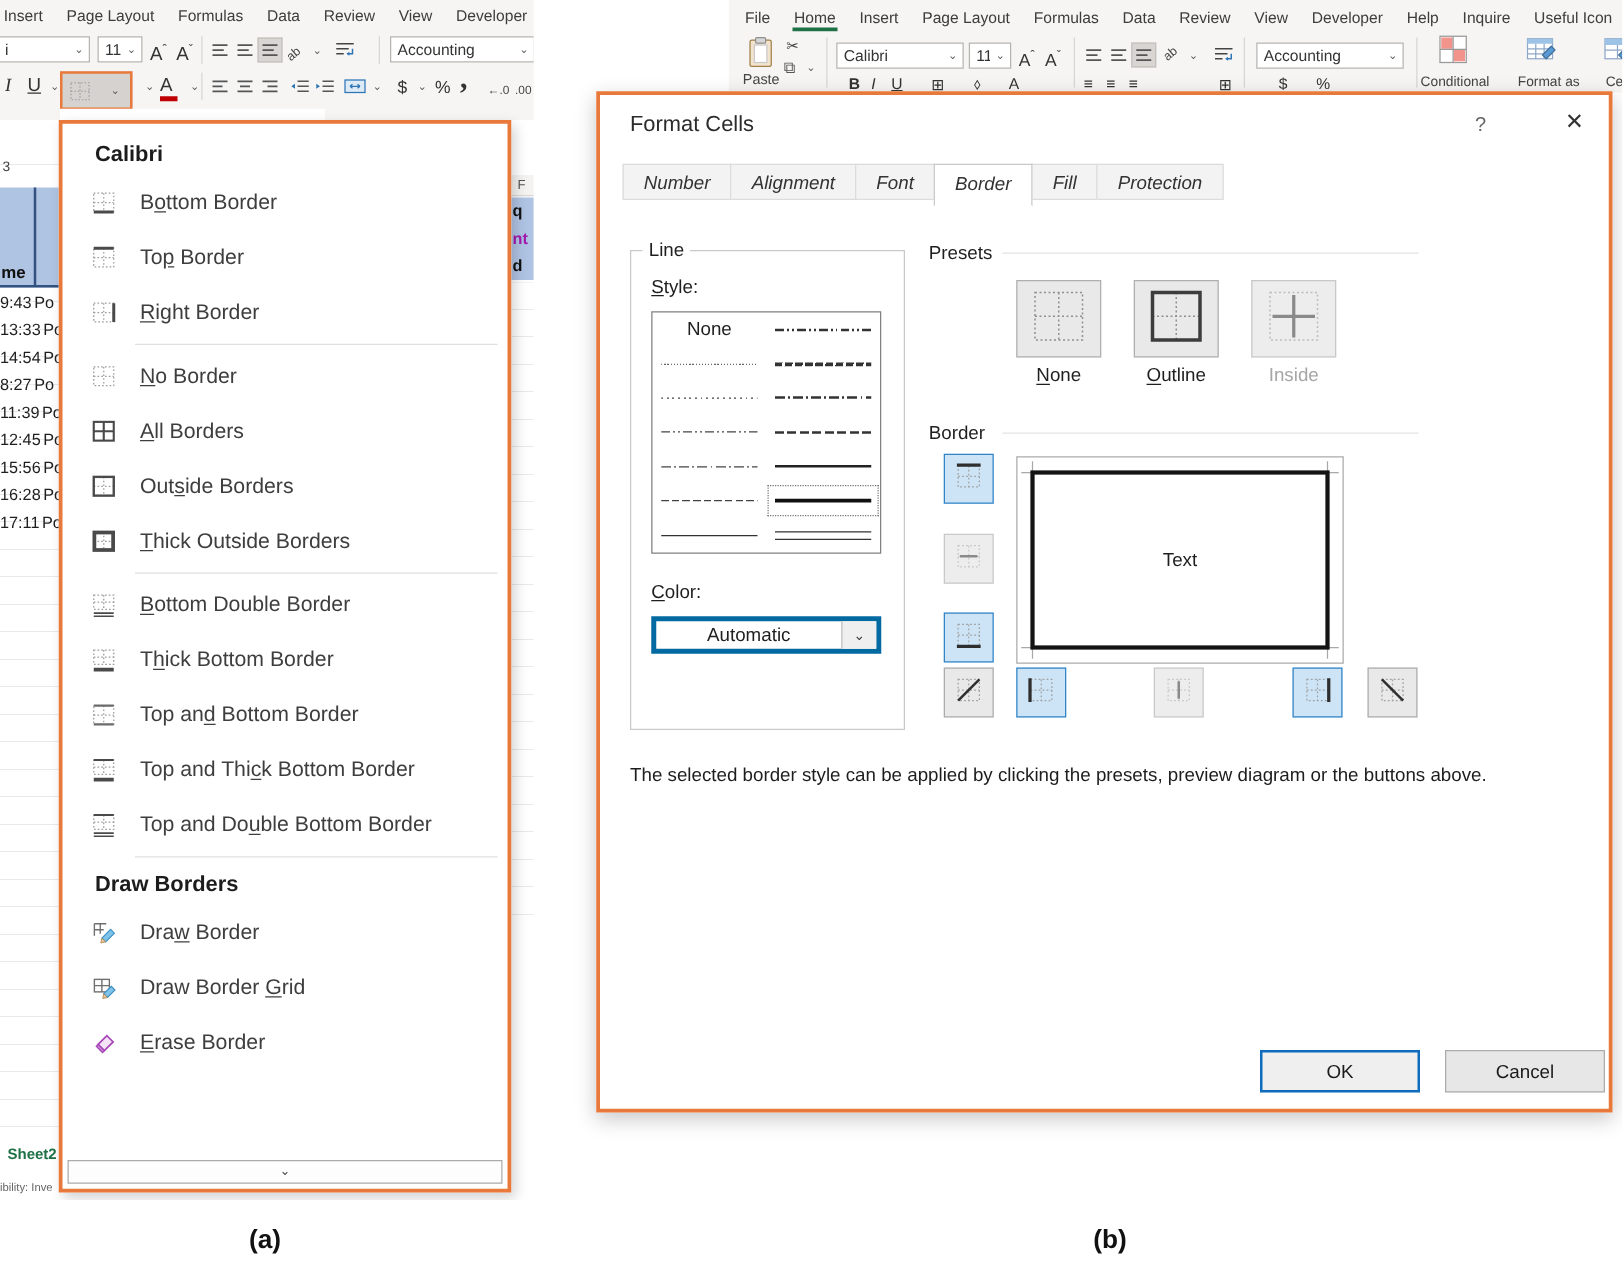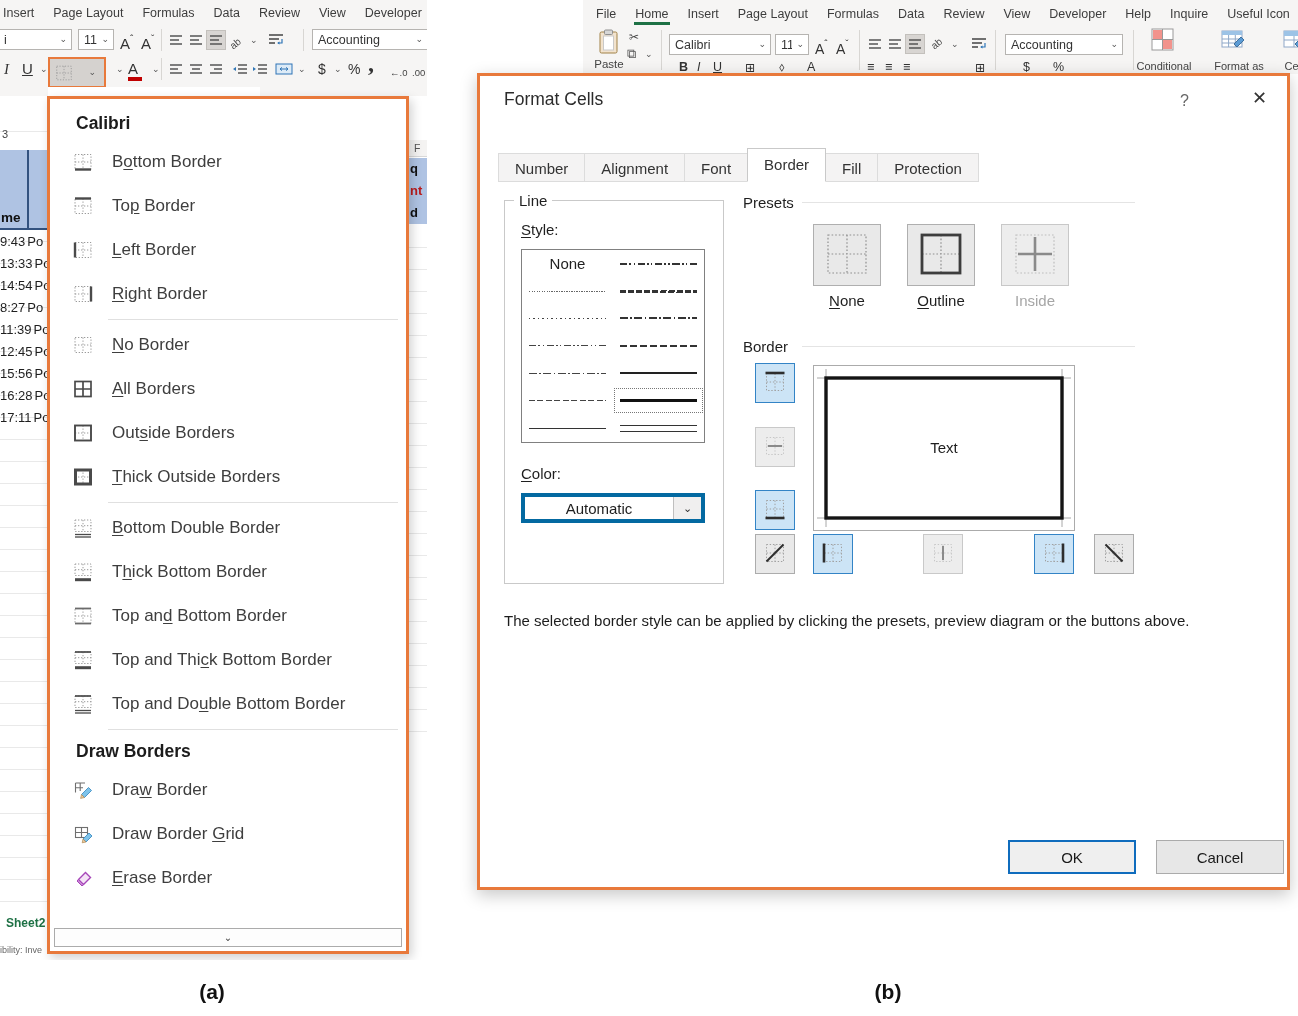--- a/index.html
+++ b/index.html
@@ -55,21 +55,21 @@
   .partialrow{position:absolute;left:0;top:60px;height:14px;width:715px;overflow:hidden;font-size:12.5px;color:#333;}
   .partialrow span{position:absolute;top:0;}
 
   
   .dlg{position:absolute;left:477px;top:73px;width:813px;height:817px;background:#fff;
        border:3px solid #E8793B;box-sizing:border-box;z-index:30;box-shadow:0 5px 16px rgba(0,0,0,.22);
        font-size:15px;color:#1f1f1f;}
   .dlg-title{position:absolute;left:24px;top:13px;font-size:17.5px;color:#2b2b2b;}
   .dlg-help{position:absolute;left:700px;top:16px;font-size:16px;color:#666;cursor:default;}
   .dlg-close{position:absolute;left:772px;top:11px;font-size:18px;color:#333;cursor:default;}
-  .dtabs{position:absolute;left:18px;top:72px;display:flex;align-items:flex-end;height:34px;}
+  .dtabs{position:absolute;left:18px;top:55px;display:flex;align-items:flex-start;height:34px;font-style:italic;}
   .dtab{height:29px;line-height:29px;padding:0 16px;font-size:15px;color:#333;background:#F4F3F3;
         border:1px solid #DCDCDC;margin-right:-1px;box-sizing:border-box;}
   .dtab.active{background:#fff;height:34px;line-height:32px;border-color:#C9C9C9;border-bottom:1px solid #fff;z-index:2;position:relative;}
   .grp{position:absolute;border:1px solid #C9C9C9;}
   .grp-label{position:absolute;top:-9px;left:9px;background:#fff;padding:0 5px;font-size:15px;color:#1f1f1f;}
   .rule{position:absolute;height:1px;background:#E4E4E4;}
   .stylelist{position:absolute;left:16px;top:48px;width:184px;height:194px;border:1px solid #808080;
              display:flex;box-sizing:border-box;}
   .lscol{flex:1;display:flex;flex-direction:column;}
   .ls-cell{height:27.4px;display:flex;align-items:center;box-sizing:border-box;}
@@ -280,21 +280,21 @@
       <span class="abs" style="left:6px;top:820px;font-size:12px;font-weight:700;color:#1E7145;white-space:nowrap;">Sheet2</span>
       <span class="abs" style="left:0;top:849px;font-size:9px;color:#666;white-space:nowrap;">ibility: Inve</span>
     </div>
 
     <div class="sheetstrip" style="left:409px;top:96px;width:18px;height:861px;">
       <div class="abs" style="left:0;top:44px;width:18px;height:16px;background:#F4F3F2;border-bottom:1px solid #D8D8D8;">
         <span style="position:absolute;left:5px;top:2px;font-size:10.5px;color:#555;">F</span>
       </div>
       <div class="bluehdr" id="a-colf" style="left:0;top:62px;width:18px;height:66px;">
           <div style="height: 22px; font-weight: 700; font-size: 13px; color: rgb(16, 16, 16); padding-left: 1px; line-height: 22px;">q</div>
-          <div style="height: 22px; font-weight: 700; font-size: 13px; color: #b91c1c; padding-left: 1px; line-height: 22px;">nt</div>
+          <div style="height: 22px; font-weight: 700; font-size: 13px; color: #a21caf; padding-left: 1px; line-height: 22px;">nt</div>
           <div style="height: 22px; font-weight: 700; font-size: 13px; color: rgb(16, 16, 16); padding-left: 1px; line-height: 22px;">d</div>
         </div>
       <div class="gridlines" style="top:130px;height:520px;"></div>
     </div>
 
     <div class="anchorstrip"></div>
 
     <div class="bmenu" id="borders-menu">
         <div class="menu-h">Calibri</div>
         <div class="mi">
@@ -305,28 +305,20 @@
             </svg></span>
           <span class="mlab">B<span class="mn">o</span>ttom Border</span>
         </div>
         <div class="mi">
           <span class="micon"><svg width="22" height="22" viewBox="0 0 22 22">
               <rect x="3" y="3.5" width="16" height="15" stroke="#9b9b9b" stroke-width="1" stroke-dasharray="1.3,1.7" fill="none"></rect>
               <path d="M3 11 H19 M11 3.5 V18.5" stroke="#9b9b9b" stroke-width="1" stroke-dasharray="1.3,1.7" fill="none"></path>
               <path d="M3 3.5 H19" stroke="#4a4a4a" stroke-width="2.4" fill="none"></path>
             </svg></span>
           <span class="mlab">To<span class="mn">p</span> Border</span>
-        </div>
-        <div class="mi">
-          <span class="micon"><svg width="22" height="22" viewBox="0 0 22 22">
-              <rect x="3" y="3.5" width="16" height="15" stroke="#9b9b9b" stroke-width="1" stroke-dasharray="1.3,1.7" fill="none"></rect>
-              <path d="M3 11 H19 M11 3.5 V18.5" stroke="#9b9b9b" stroke-width="1" stroke-dasharray="1.3,1.7" fill="none"></path>
-              <path d="M3 3.5 V18.5" stroke="#4a4a4a" stroke-width="2.4" fill="none"></path>
-            </svg></span>
-          <span class="mlab"><span class="mn">L</span>eft Border</span>
         </div>
         <div class="mi">
           <span class="micon"><svg width="22" height="22" viewBox="0 0 22 22">
               <rect x="3" y="3.5" width="16" height="15" stroke="#9b9b9b" stroke-width="1" stroke-dasharray="1.3,1.7" fill="none"></rect>
               <path d="M3 11 H19 M11 3.5 V18.5" stroke="#9b9b9b" stroke-width="1" stroke-dasharray="1.3,1.7" fill="none"></path>
               <path d="M19 3.5 V18.5" stroke="#4a4a4a" stroke-width="2.4" fill="none"></path>
             </svg></span>
           <span class="mlab"><span class="mn">R</span>ight Border</span>
         </div>
         <div class="msep"></div>

